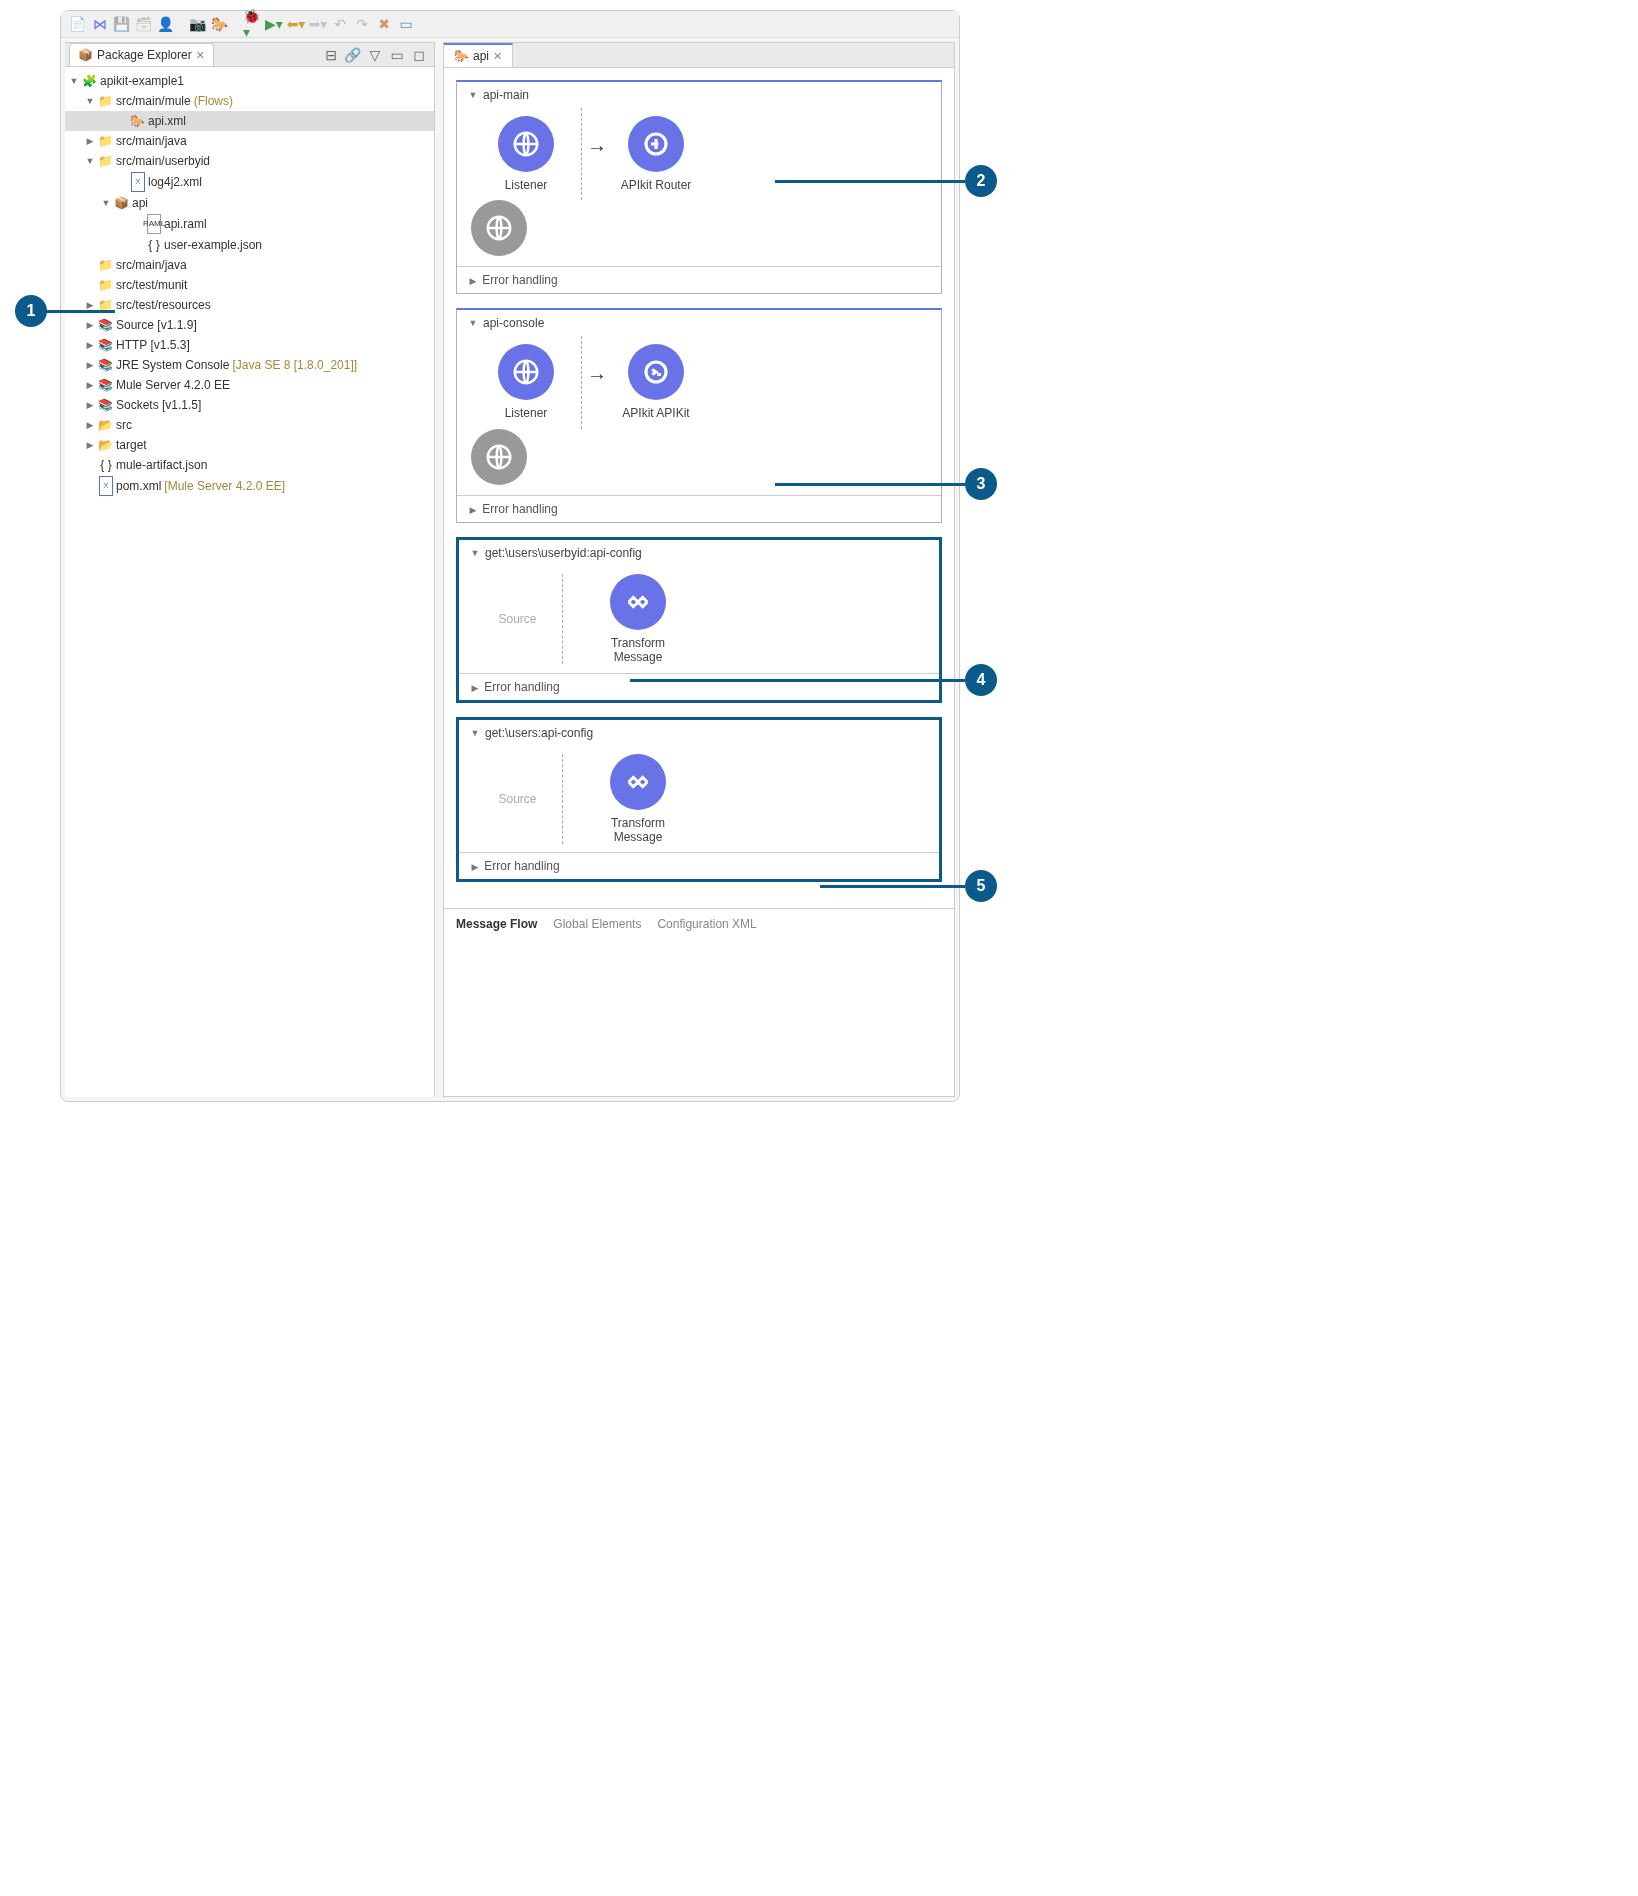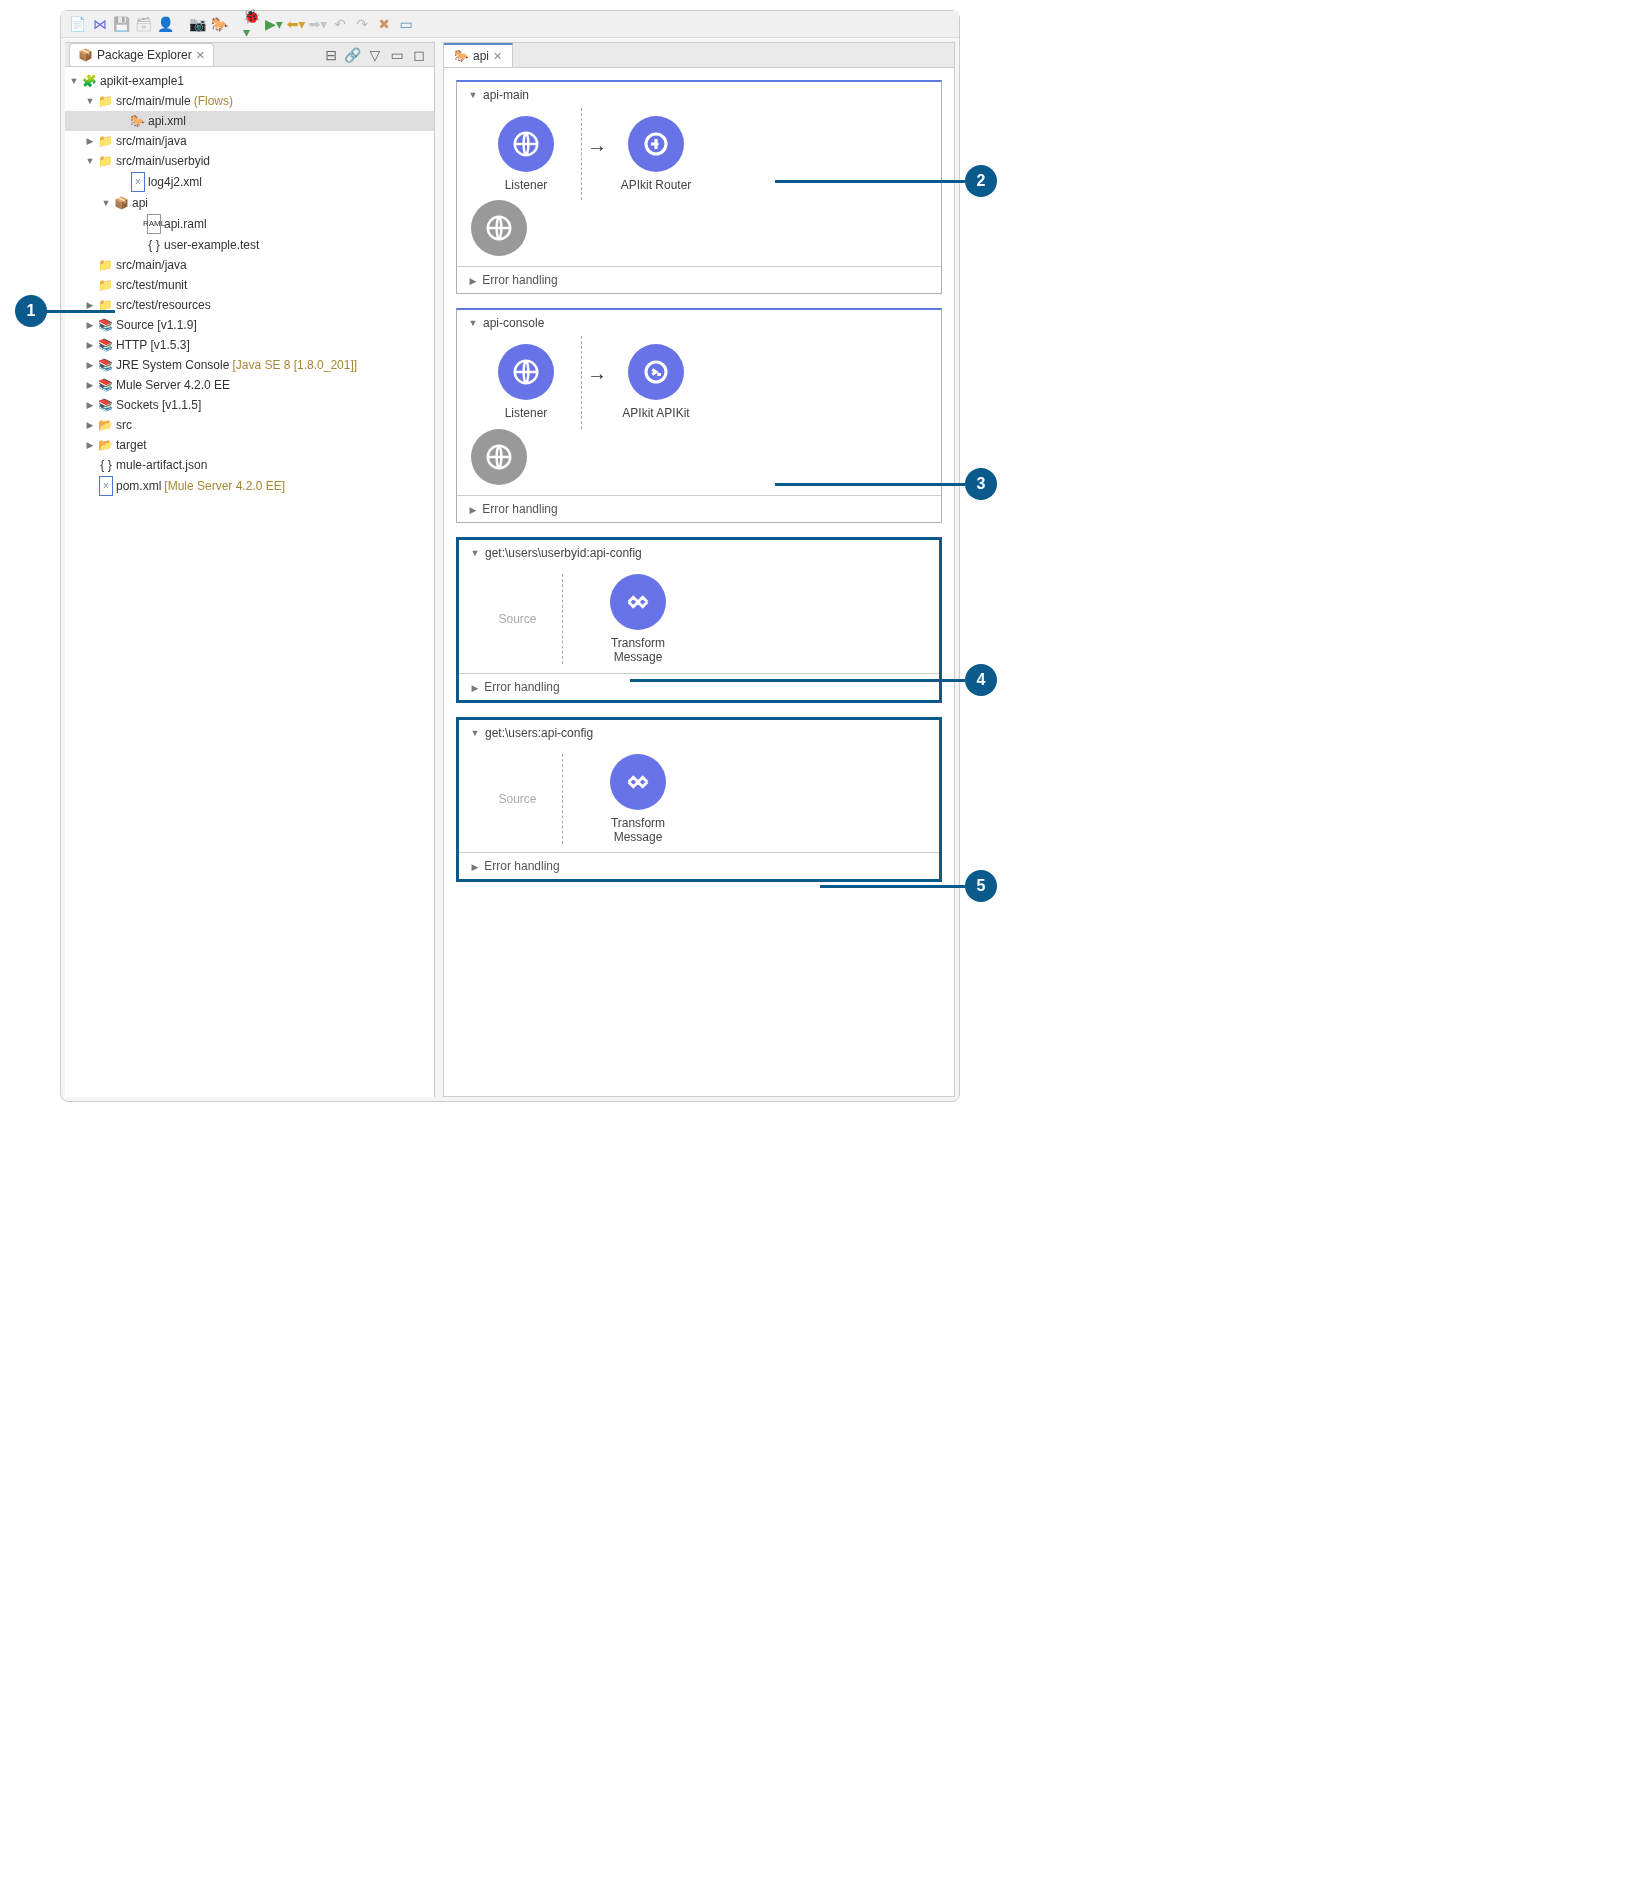--- a/index.html
+++ b/index.html
@@ -325,21 +325,21 @@
         <div class="node">
           <span class="indent" style="width:64px"></span>
           <span class="caret"></span>
           <span class="ficon" style="font-size:8px;border:1px solid #999;">RAML</span>
           <span class="node-label">api.raml</span>
         </div>
         <div class="node">
           <span class="indent" style="width:64px"></span>
           <span class="caret"></span>
           <span class="ficon">{ }</span>
-          <span class="node-label">user-example.test</span>
+          <span class="node-label">user-example.json</span>
         </div>
 
         <div class="node">
           <span class="indent" style="width:16px"></span>
           <span class="caret"></span>
           <span class="ficon">📁</span>
           <span class="node-label">src/main/java</span>
         </div>
         <div class="node">
           <span class="indent" style="width:16px"></span>
@@ -550,15 +550,20 @@
             </div>
           </div>
           <div class="error-handling">
             <span class="caret">▶</span>
             <span>Error handling</span>
           </div>
         </div>
 
       </div>
 
+      <div class="bottom-tabs">
+        <span class="bt-active">Message Flow</span>
+        <span class="bt">Global Elements</span>
+        <span class="bt">Configuration XML</span>
+      </div>
     </div>
   </div>
 </div>
 
 </body></html>

